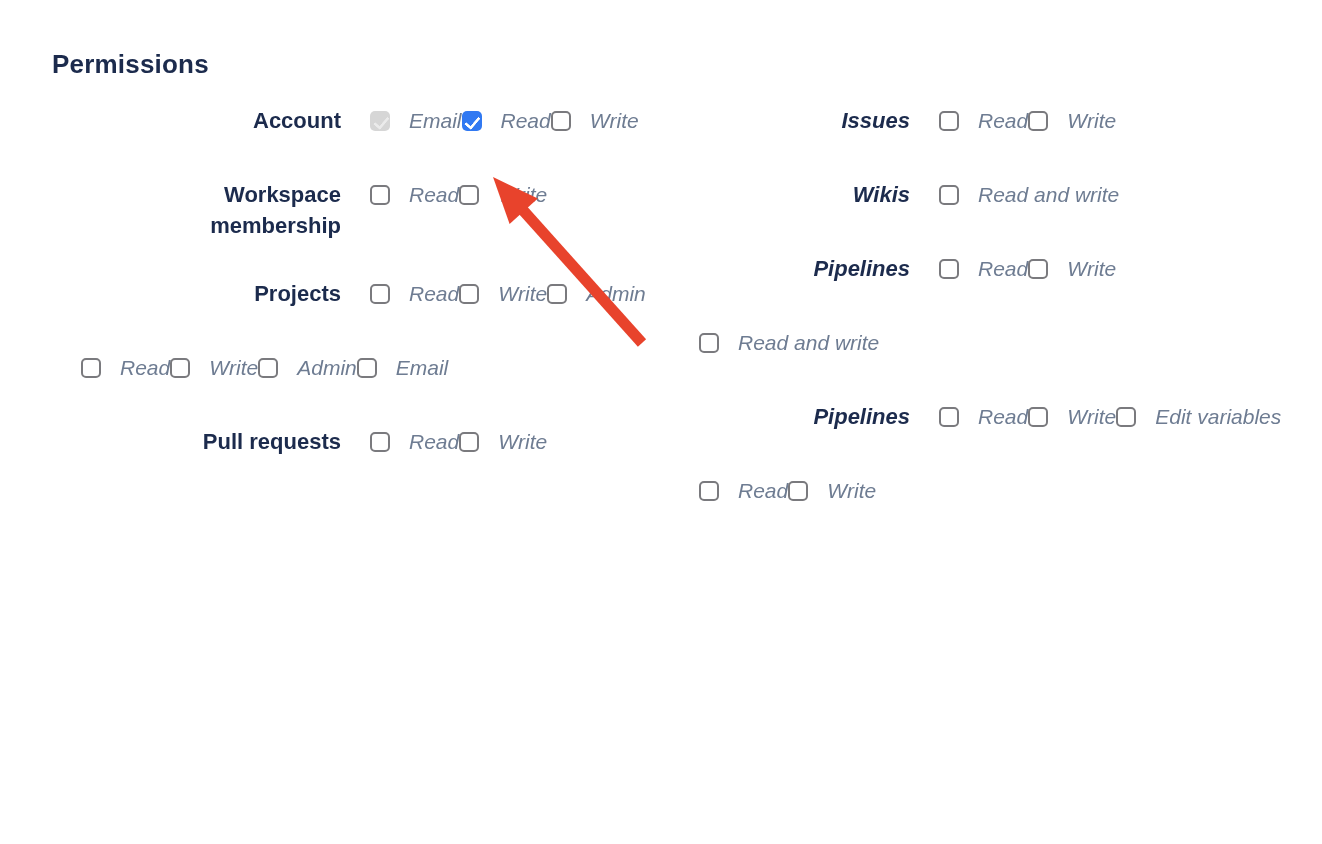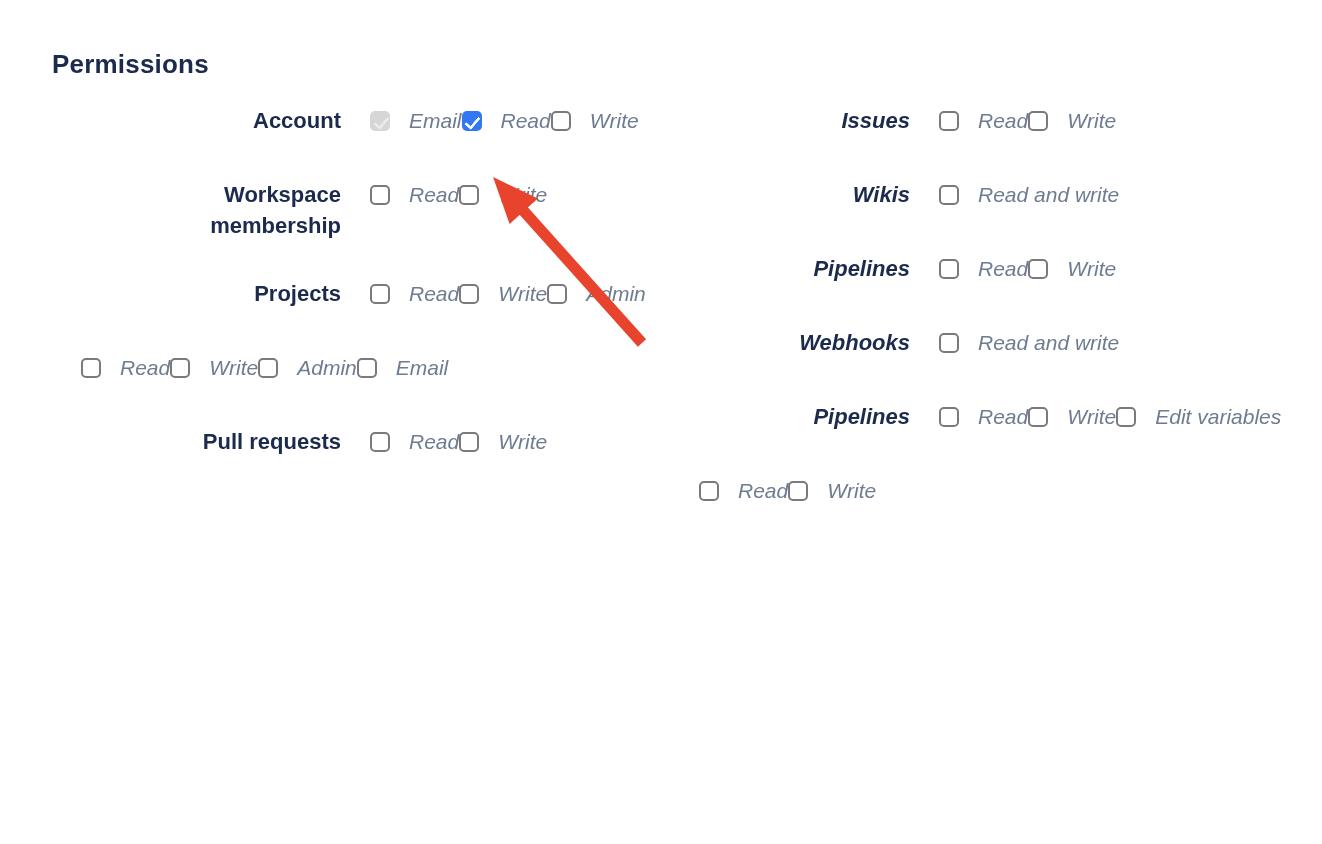--- a/index.html
+++ b/index.html
@@ -235,21 +235,20 @@
           <span class="opt-label">Read</span>
         </div>
         <div class="row">
           <span class="checkbox" data-state="unchecked"></span>
           <span class="opt-label">Write</span>
         </div>
       </div>
     </div>
 
     <div class="group">
-      <div class="group-label"><span class="gl-inner">Webhooks</span></div>
       <div class="checks">
         <div class="row">
           <span class="checkbox" data-state="unchecked"></span>
           <span class="opt-label">Read and write</span>
         </div>
       </div>
     </div>
 
     <div class="group">
       <div class="group-label"><span class="gl-inner">Pipelines</span></div>

